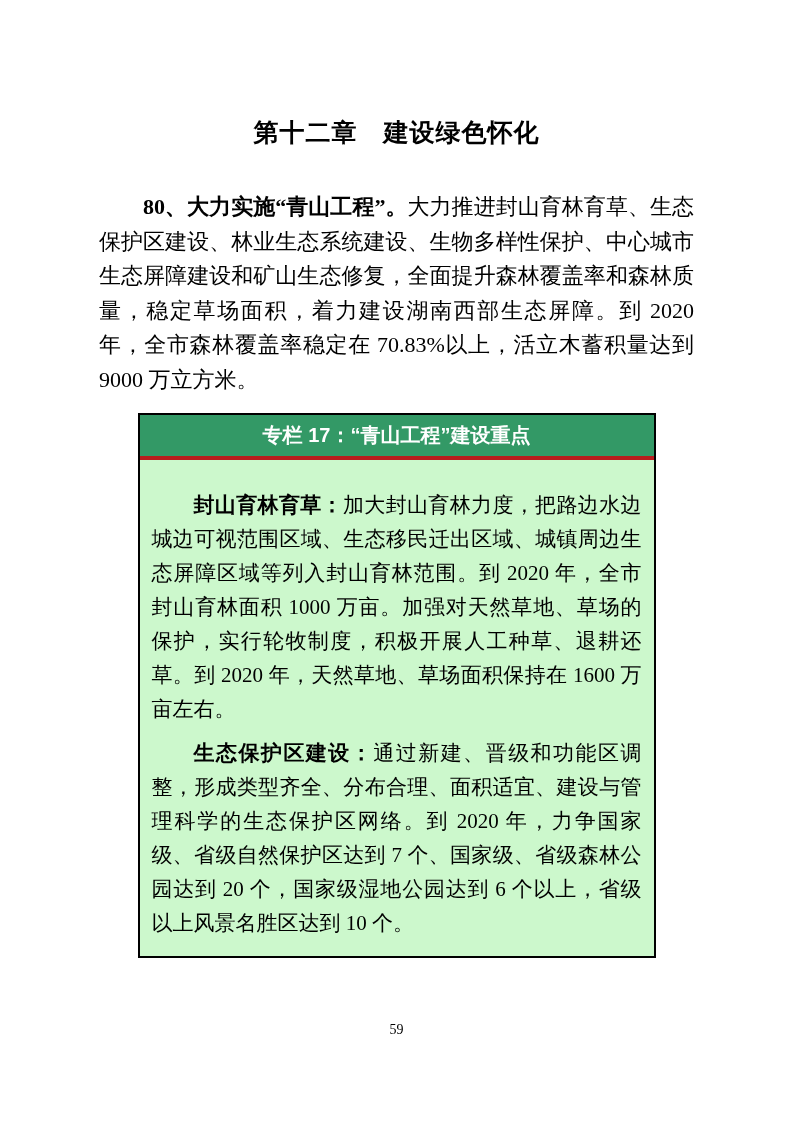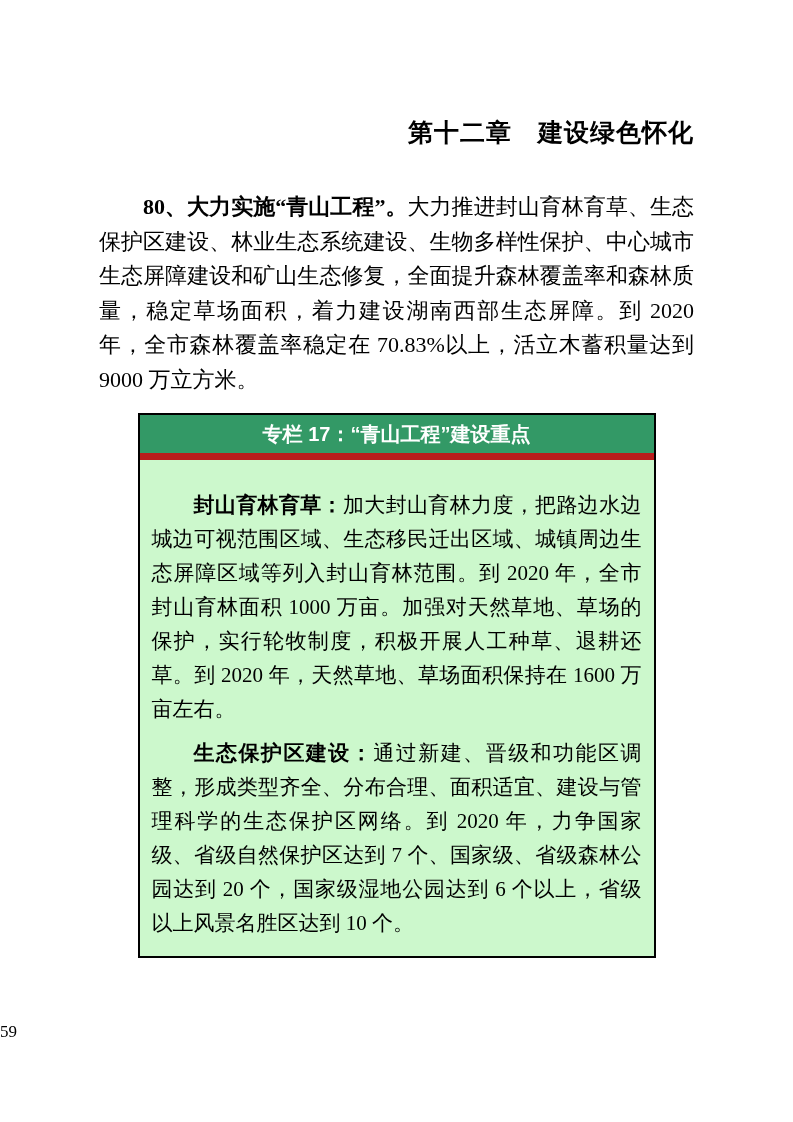--- a/index.html
+++ b/index.html
@@ -16,21 +16,21 @@
 
   .content {
     padding: 118px 99px 0 99px;
   }
 
   .chapter-title {
     font-family: "Liberation Sans", sans-serif;
     font-weight: bold;
     font-size: 25px;
     line-height: 28px;
-    text-align: right;
+    text-align: center;
     letter-spacing: 1px;
   }
 
   .section-title {
     font-family: "DejaVu Serif", serif;
     font-weight: bold;
     font-size: 24px;
     line-height: 27px;
     text-align: center;
     margin-top: 24px;
@@ -49,21 +49,21 @@
   }
 
   .callout-box {
     width: 518px;
     margin: 16px auto 0 auto;
     border: 2px solid #000000;
   }
 
   .callout-header {
     background: #339966;
-    border-bottom: 7px solid #b91c1c;
+    border-bottom: 4px solid #b91c1c;
     height: 45px;
     display: flex;
     align-items: center;
     justify-content: center;
   }
   .callout-header .box-title {
     font-family: "Liberation Sans", sans-serif;
     font-weight: bold;
     font-size: 20px;
     color: #ffffff;
@@ -83,21 +83,22 @@
   .box-paragraph .box-lead {
     font-family: "Liberation Sans", sans-serif;
     font-weight: bold;
   }
 
   .page-number {
     position: absolute;
     top: 1022px;
     left: 0;
     right: 0;
-    font-size: 17px;
+    text-align: center;
+    font-size: 14px;
     font-family: "Liberation Serif", serif;
   }
 </style>
 </head>
 <body>
 
 <div class="page">
   <div class="content">
 
     <h1 class="chapter-title">第十二章　建设绿色怀化</h1>

